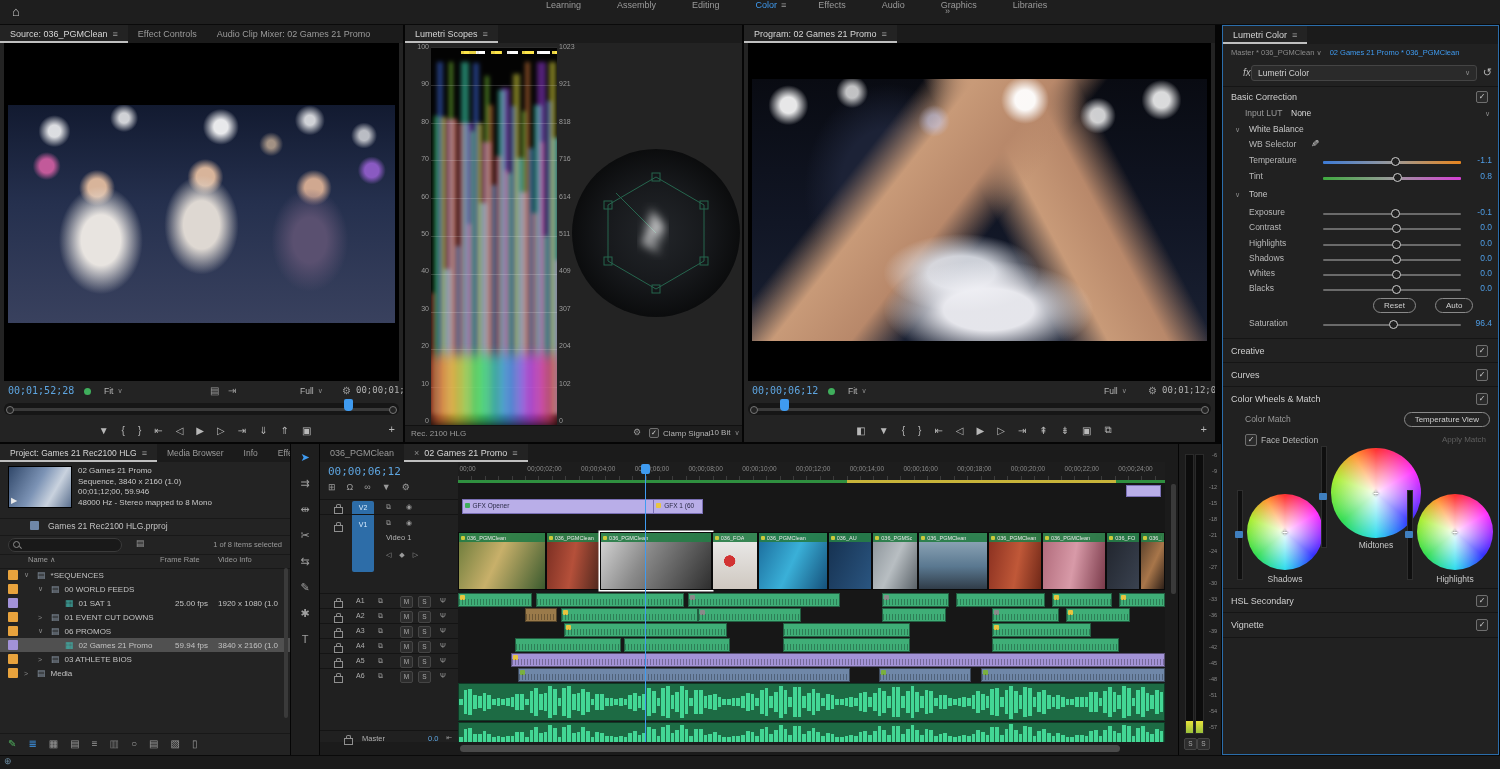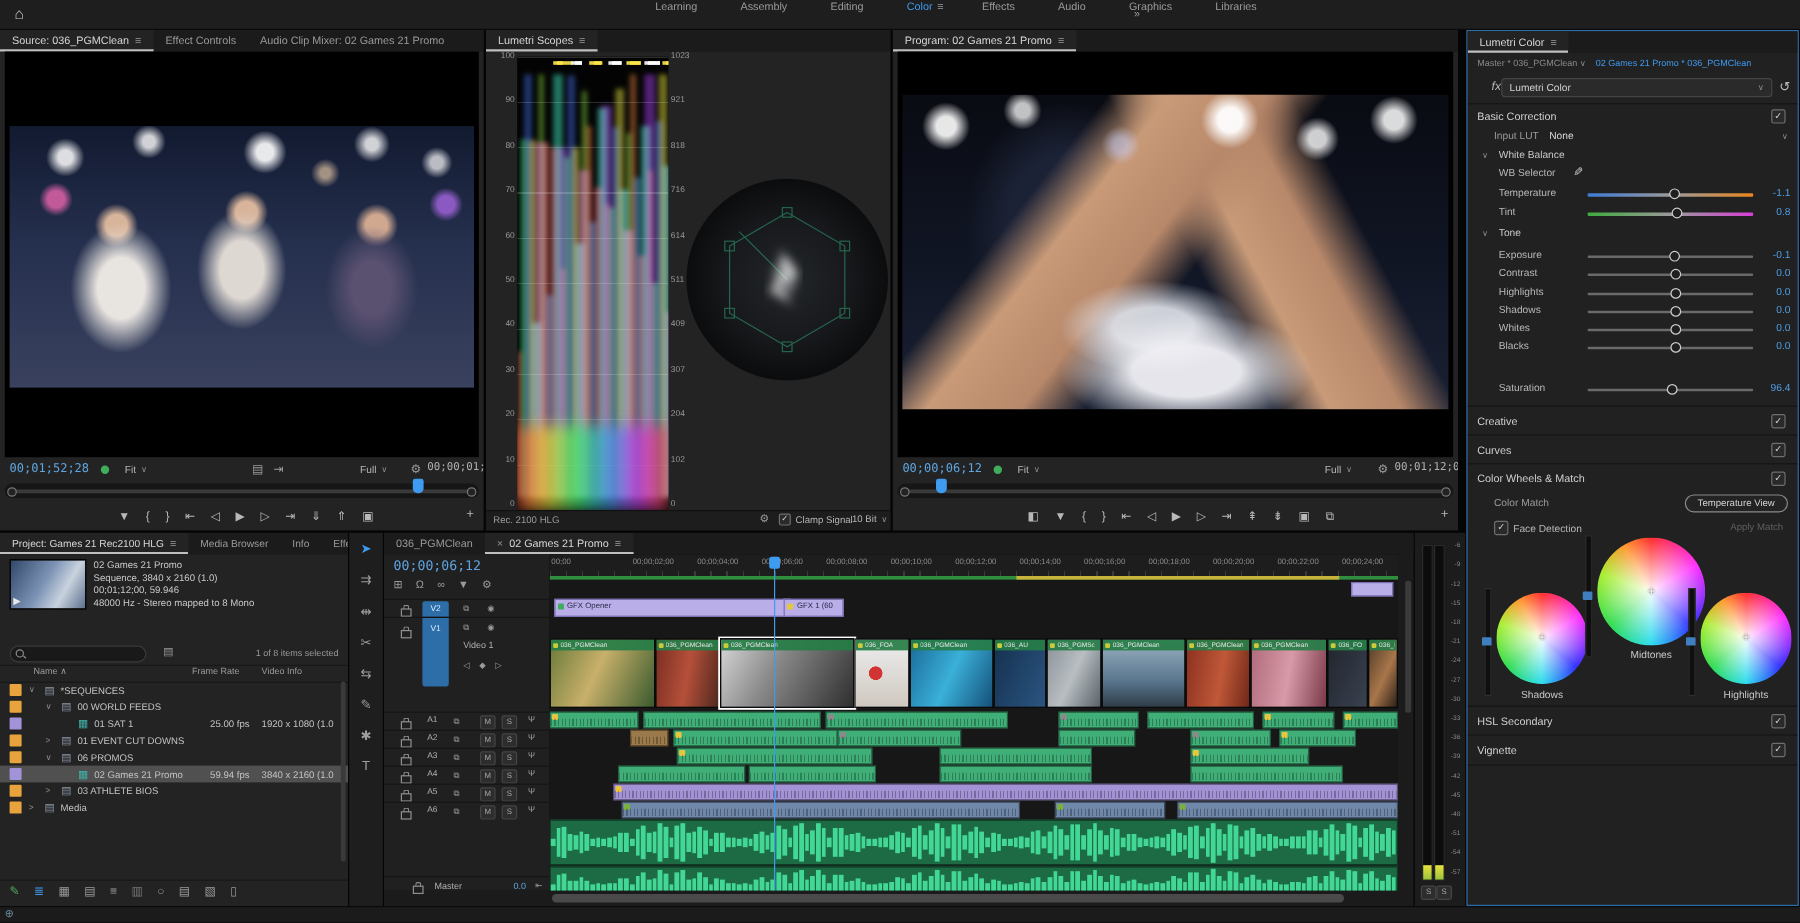--- a/index.html
+++ b/index.html
@@ -491,20 +491,24 @@
         </div>
 
         <div style="position:relative;height:15.3px;">
           <span class="sl-label" style="top:2px;">Blacks</span>
           <div class="slider-track" style="left:100px;width:138px;top:8px;">
             <div class="slider-handle" style="left: 50%;"></div>
           </div>
           <span class="sl-val" style="top:2px;">0.0</span>
         </div>
       </div>
+    <div class="abs" style="left:0;top:272px;width:277px;height:18px;">
+      <button class="pill" style="position:absolute;left:150px;top:0;">Reset</button>
+      <button class="pill" style="position:absolute;left:212px;top:0;">Auto</button>
+    </div>
     <div class="abs" style="left:0;top:292px;width:277px;height:15px;">
       <span class="sl-label">Saturation</span>
       <div class="slider-track" style="left:100px;width:138px;top:6px;">
         <div class="slider-handle" style="left:48%;"></div>
       </div>
       <span class="sl-val">96.4</span>
     </div>
     <div class="sec-row" style="top:312px;height:24px;">
       <span style="margin-left:8px;">Creative</span>
       <span class="cb" style="position:absolute;right:10px;">✓</span>
@@ -578,20 +582,24 @@
     <div class="abs" style="left:0;top:20px;width:290px;height:52px;">
       <div style="position:absolute;left:8px;top:2px;width:62px;height:40px;background:linear-gradient(120deg,#31486a,#7c93b5 45%,#c9d2de 70%,#5a6f8e);border:1px solid #000;">
         <span style="position:absolute;left:2px;bottom:2px;color:#e8e8e8;font-size:8px;">▶</span>
       </div>
       <div style="position:absolute;left:78px;top:2px;font-size:8px;line-height:10.5px;color:#c8c8c8;">
         <div>02 Games 21 Promo</div>
         <div>Sequence, 3840 x 2160 (1.0)</div>
         <div>00;01;12;00, 59.946</div>
         <div>48000 Hz - Stereo mapped to 8 Mono</div>
       </div>
+    </div>
+    <div class="abs" style="left:0;top:74px;width:290px;height:16px;border-top:1px solid #181818;border-bottom:1px solid #181818;">
+      <span style="position:absolute;left:30px;top:2px;width:9px;height:9px;background:#6f87a8;border-radius:1px;"></span>
+      <span style="position:absolute;left:48px;top:2px;font-size:8.5px;color:#c2c2c2;">Games 21 Rec2100 HLG.prproj</span>
     </div>
     <div class="abs" style="left:0;top:92px;width:290px;height:18px;">
       <span style="position:absolute;left:8px;top:2px;width:112px;height:12px;background:#191919;border:1px solid #3a3a3a;border-radius:7px;">
         <i style="position:absolute;left:4px;top:2px;width:5px;height:5px;border:1px solid #8a8a8a;border-radius:50%;"></i>
         <i style="position:absolute;left:10px;top:8px;width:3px;height:1px;background:#8a8a8a;transform:rotate(45deg);"></i>
       </span>
       <span class="abs ticon" style="left:136px;top:2px;font-size:9px;">▤</span>
       <span style="position:absolute;right:8px;top:4px;font-size:7.5px;color:#9a9a9a;">1 of 8 items selected</span>
     </div>
     <div class="abs" style="left:0;top:110px;width:290px;height:13px;border-top:1px solid #181818;border-bottom:1px solid #181818;font-size:7.5px;color:#9a9a9a;">

